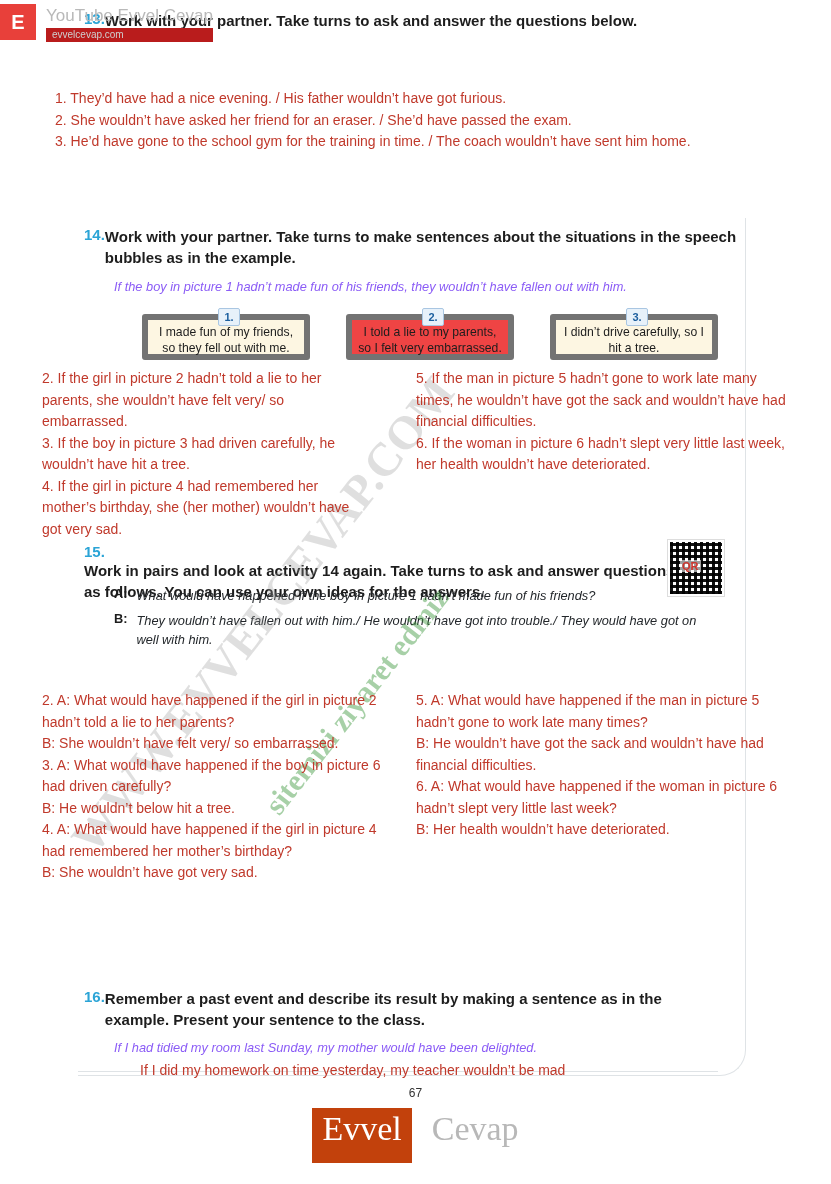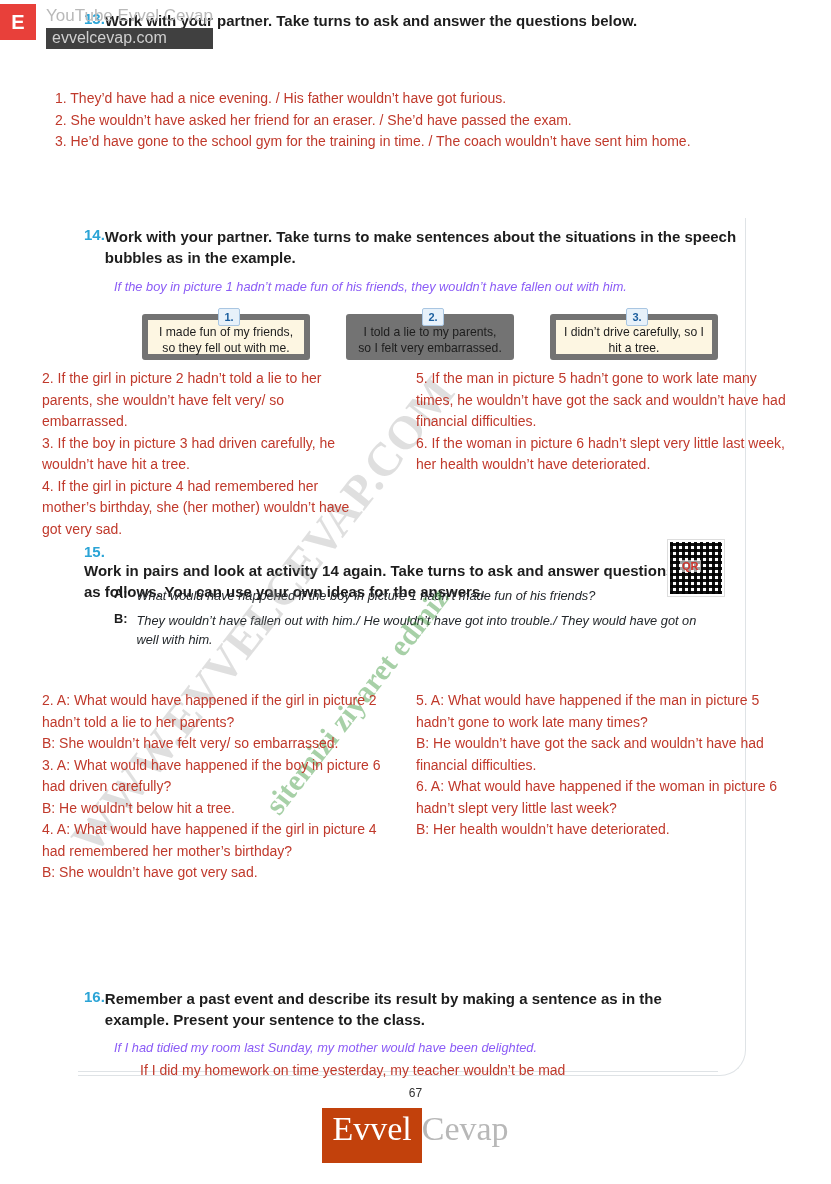--- a/index.html
+++ b/index.html
@@ -62,23 +62,23 @@
     background: rgba(255,255,255,0.0);
   }
   .site-tag .t1 {
     display: block;
     font-size: 17px;
     color: #b9b9b9;
     line-height: 20px;
   }
   .site-tag .t2 {
     display: block;
-    font-size: 16px;
+    font-size: 10px;
     color: #cfcfcf;
-    background: #404040;
+    background: #b91c1c;
     padding: 1px 6px 2px 6px;
     margin-top: 2px;
   }
 
   
   .page { position: absolute; left: 0; top: 0; width: 831px; height: 1184px; }
 
   .qnum {
     color: #2ba4d6;
     font-weight: bold;
@@ -124,21 +124,21 @@
     border: 6px solid #737373;
     border-radius: 3px;
     background: #fdf7e4;
     font-size: 12.2px;
     color: #1d1d1d;
     text-align: center;
     padding: 4px 6px 0 6px;
     line-height: 16px;
   }
   .bub1 { left: 34px; width: 168px; background: #fdf6e2; }
-  .bub2 { left: 238px; width: 168px; background: #737373; }
+  .bub2 { left: 238px; width: 168px; background: #ef4444; }
   .bub3 { left: 442px; width: 168px; background: #fdf6e2; }
   .bubnum {
     position: absolute;
     top: 0px;
     width: 22px; height: 18px;
     border: 1px solid #a9c6e2;
     background: #e7f1fa;
     color: #1b5e9e;
     font-size: 11px;
     font-weight: bold;
@@ -224,21 +224,21 @@
     font-family: "Liberation Serif", serif;
     font-size: 34px;
   }
   .footer-logo .a {
     color: #fff;
     background: #c2410c;
     padding: 2px 10px 16px 10px;
   }
   .footer-logo .b {
     color: #b8b8b8;
-    padding-left: 0;
+    padding-left: 20px;
   }
 </style>
 </head>
 <body>
 
 <div class="page">
 
   <div class="frame"></div>
   <div class="frame2"></div>
 

